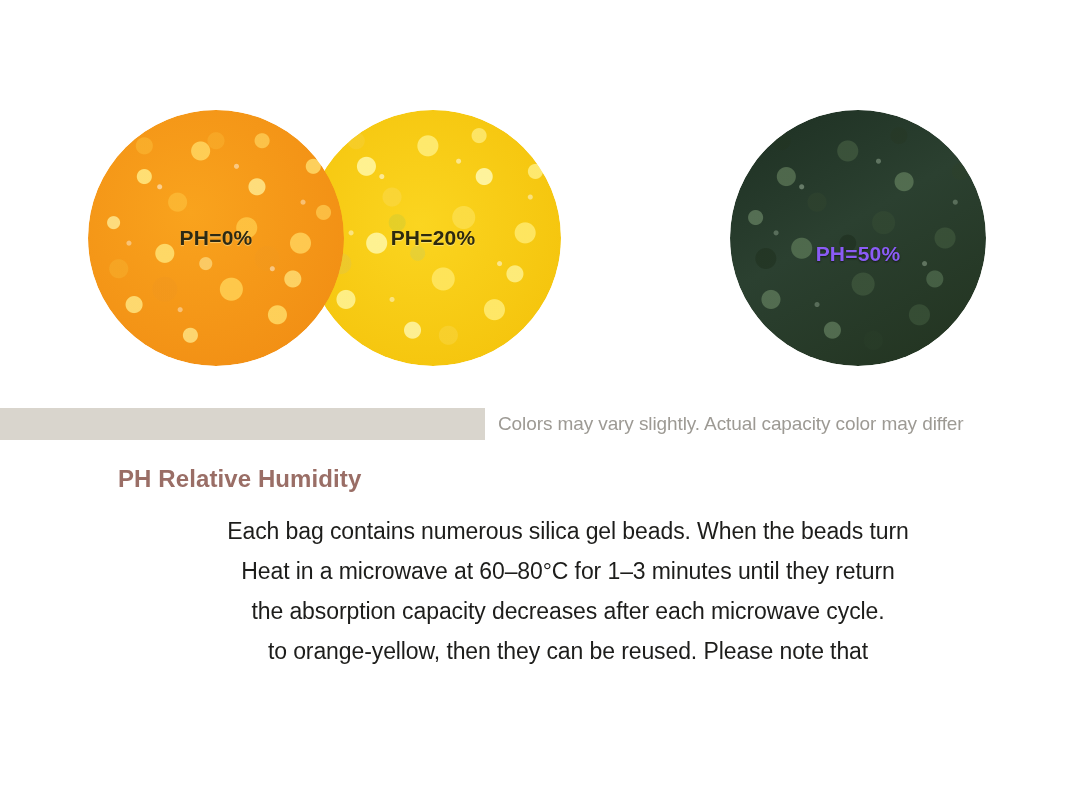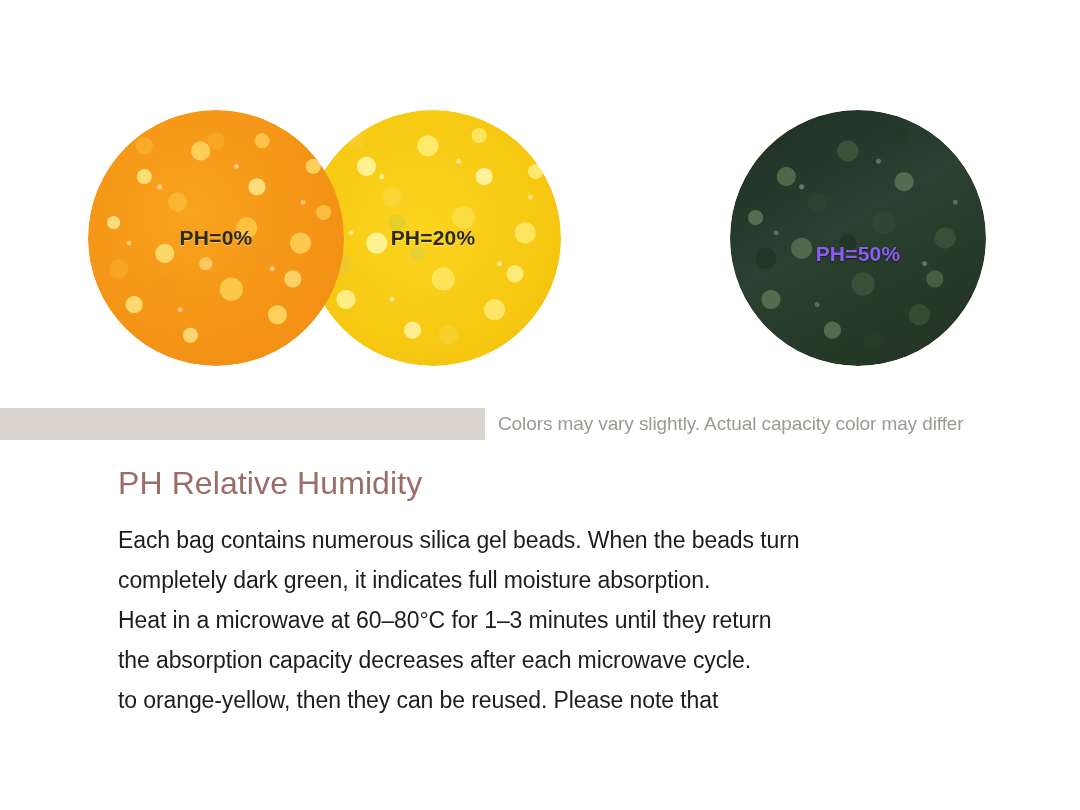--- a/index.html
+++ b/index.html
@@ -243,35 +243,35 @@
 
   
   #copy-block {
     position: absolute;
     left: 118px;
     top: 465px;
     width: 900px;
   }
 
   #section-title {
-    font-size: 32px;
-    font-weight: normal;
+    font-size: 24px;
+    font-weight: bold;
     color: #9a6e66;
     letter-spacing: 0.1px;
     margin-bottom: 18px;
   }
 
   #body-copy {
     font-size: 23px;
     line-height: 40px;
     color: #1d1d1b;
     letter-spacing: -0.1px;
   }
 
-  #body-copy .copy-line { white-space: nowrap; }
+  #body-copy .copy-line { white-space: nowrap; text-align: center; }
 </style>
 </head>
 <body>
 
 <div id="page">
 
   <div id="swatch-strip">
 
     <div class="swatch" id="swatch-0">
       <div class="beads"></div>
@@ -293,20 +293,19 @@
 
   <div id="disclaimer-row">
     <div id="disclaimer-bar"></div>
     <div id="disclaimer-text">Colors may vary slightly. Actual capacity color may differ</div>
   </div>
 
   <div id="copy-block">
     <div id="section-title">PH Relative Humidity</div>
     <div id="body-copy">
       <div class="copy-line">Each bag contains numerous silica gel beads. When the beads turn</div>
-      <div class="copy-line">completely dark green, it indicates full moisture absorption.</div>
       <div class="copy-line">Heat in a microwave at 60–80°C for 1–3 minutes until they return</div>
       <div class="copy-line">the absorption capacity decreases after each microwave cycle.</div>
       <div class="copy-line"> to orange-yellow, then they can be reused. Please note that</div>
     </div>
   </div>
 
 </div>
 
 </body></html>

